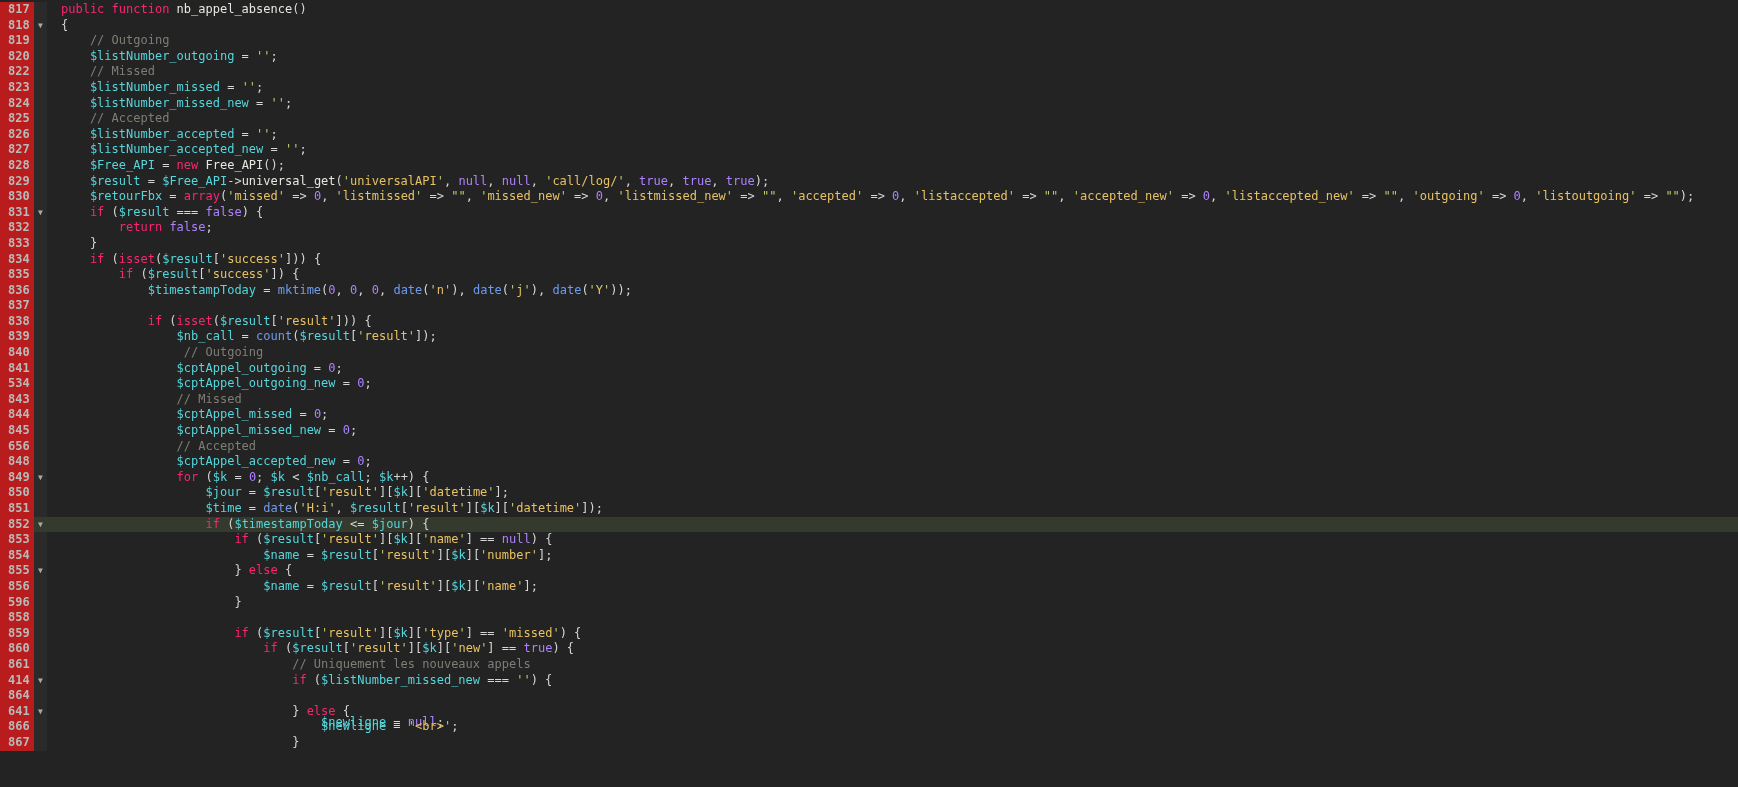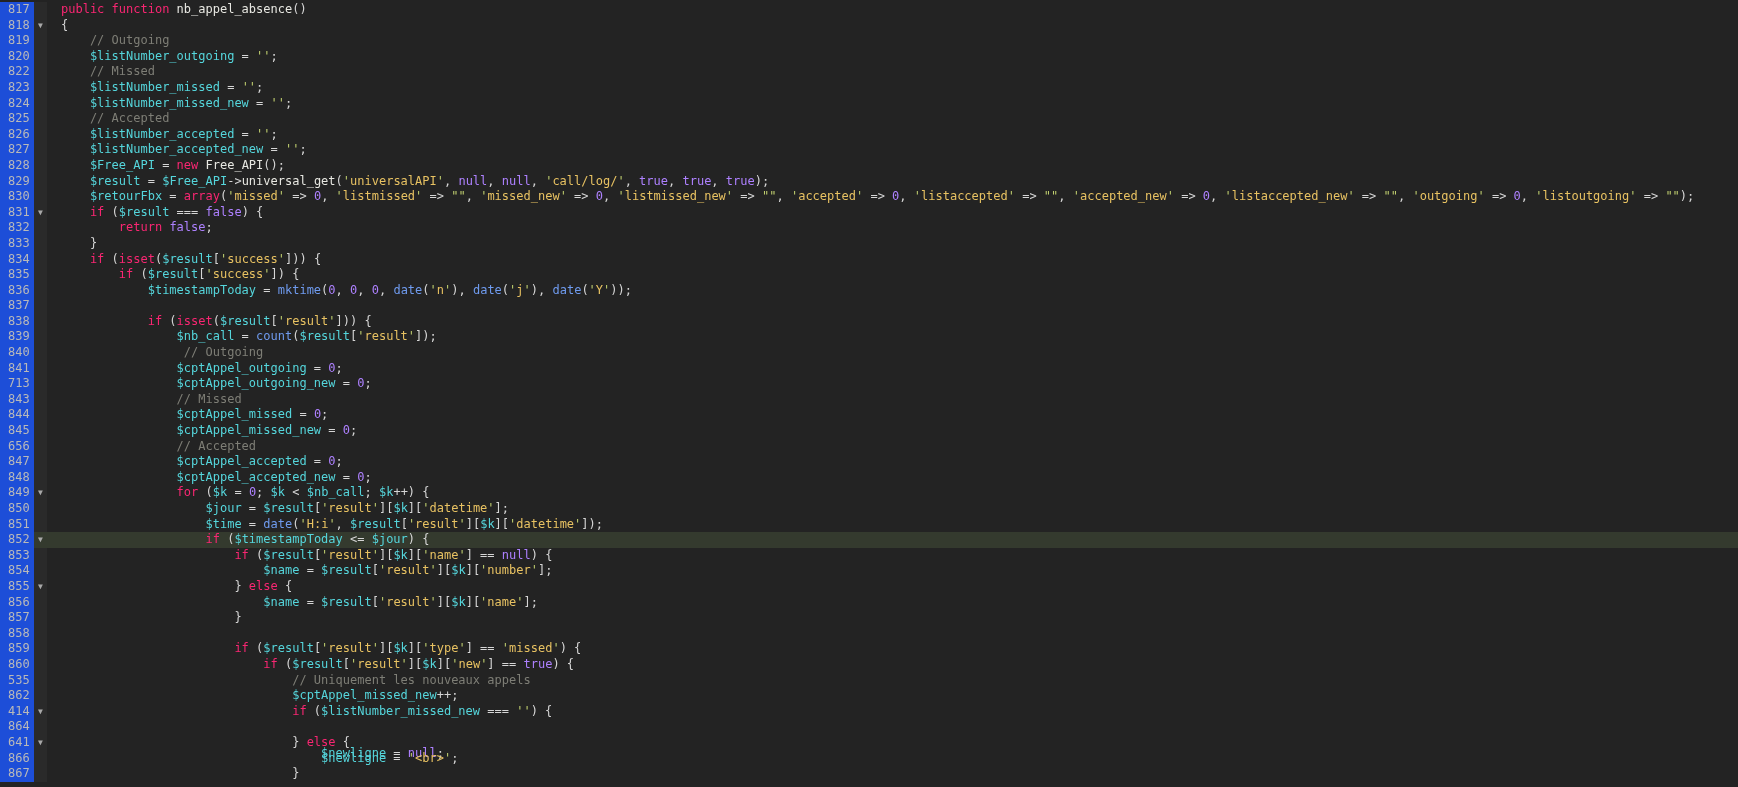--- a/index.html
+++ b/index.html
@@ -6,22 +6,22 @@
   body{
     width:1738px;height:787px;overflow:hidden;
     background:#232323;
     font-family:"DejaVu Sans Mono", monospace;
     font-size:12px;
   }
   #editor{padding-top:2px;}
   .row{display:flex;height:15.6px;line-height:15.6px;white-space:pre;}
   .num{
     flex:0 0 34px;box-sizing:border-box;padding-left:8px;
-    background:#1d4ed8;color:#b9b9b9;
-    -webkit-user-select:none;user-select:none;
+    background:#b91c1c;color:#b9b9b9;
+    -webkit-user-select:none;user-select:none;font-weight:bold;
   }
   .fold{
     flex:0 0 13px;box-sizing:border-box;
     background:#2a2a2a;color:#a9a9a9;
     font-size:8px;text-align:center;line-height:15.6px;
     -webkit-user-select:none;user-select:none;
   }
   .code{flex:1;box-sizing:border-box;}
   .row.hl .code,.row.hl .fold{background:#343a2e;}
   .tk-kw{color:#f92672;}
@@ -56,39 +56,37 @@
     <div class="row"><span class="num">832</span><span class="fold"></span><span class="code" style="padding-left: 71.8px;"><span class="tk-kw">return</span><span class="tk-const"> false</span><span class="tk-pun">;</span></span></div>
     <div class="row"><span class="num">833</span><span class="fold"></span><span class="code" style="padding-left: 42.9px;"><span class="tk-pun">}</span></span></div>
     <div class="row"><span class="num">834</span><span class="fold"></span><span class="code" style="padding-left: 42.9px;"><span class="tk-kw">if</span><span class="tk-pun"> (</span><span class="tk-kw">isset</span><span class="tk-pun">(</span><span class="tk-var">$result</span><span class="tk-pun">[</span><span class="q">'</span><span class="sc">success</span><span class="q">'</span><span class="tk-pun">])) {</span></span></div>
     <div class="row"><span class="num">835</span><span class="fold"></span><span class="code" style="padding-left: 71.8px;"><span class="tk-kw">if</span><span class="tk-pun"> (</span><span class="tk-var">$result</span><span class="tk-pun">[</span><span class="q">'</span><span class="sc">success</span><span class="q">'</span><span class="tk-pun">]) {</span></span></div>
     <div class="row"><span class="num">836</span><span class="fold"></span><span class="code" style="padding-left: 100.7px;"><span class="tk-var">$timestampToday</span><span class="tk-pun"> = </span><span class="tk-fn">mktime</span><span class="tk-pun">(</span><span class="tk-num">0</span><span class="tk-pun">, </span><span class="tk-num">0</span><span class="tk-pun">, </span><span class="tk-num">0</span><span class="tk-pun">, </span><span class="tk-fn">date</span><span class="tk-pun">(</span><span class="q">'</span><span class="sc">n</span><span class="q">'</span><span class="tk-pun">), </span><span class="tk-fn">date</span><span class="tk-pun">(</span><span class="q">'</span><span class="sc">j</span><span class="q">'</span><span class="tk-pun">), </span><span class="tk-fn">date</span><span class="tk-pun">(</span><span class="q">'</span><span class="sc">Y</span><span class="q">'</span><span class="tk-pun">));</span></span></div>
     <div class="row"><span class="num">837</span><span class="fold"></span><span class="code" style="padding-left: 14px;"></span></div>
     <div class="row"><span class="num">838</span><span class="fold"></span><span class="code" style="padding-left: 100.7px;"><span class="tk-kw">if</span><span class="tk-pun"> (</span><span class="tk-kw">isset</span><span class="tk-pun">(</span><span class="tk-var">$result</span><span class="tk-pun">[</span><span class="q">'</span><span class="sc">result</span><span class="q">'</span><span class="tk-pun">])) {</span></span></div>
     <div class="row"><span class="num">839</span><span class="fold"></span><span class="code" style="padding-left: 129.6px;"><span class="tk-var">$nb_call</span><span class="tk-pun"> = </span><span class="tk-fn">count</span><span class="tk-pun">(</span><span class="tk-var">$result</span><span class="tk-pun">[</span><span class="q">'</span><span class="sc">result</span><span class="q">'</span><span class="tk-pun">]);</span></span></div>
     <div class="row"><span class="num">840</span><span class="fold"></span><span class="code" style="padding-left: 129.6px;"><span class="tk-cm"> // Outgoing</span></span></div>
     <div class="row"><span class="num">841</span><span class="fold"></span><span class="code" style="padding-left: 129.6px;"><span class="tk-var">$cptAppel_outgoing</span><span class="tk-pun"> = </span><span class="tk-num">0</span><span class="tk-pun">;</span></span></div>
-    <div class="row"><span class="num">713</span><span class="fold"></span><span class="code" style="padding-left: 129.6px;"><span class="tk-var">$cptAppel_outgoing_new</span><span class="tk-pun"> = </span><span class="tk-num">0</span><span class="tk-pun">;</span></span></div>
+    <div class="row"><span class="num">534</span><span class="fold"></span><span class="code" style="padding-left: 129.6px;"><span class="tk-var">$cptAppel_outgoing_new</span><span class="tk-pun"> = </span><span class="tk-num">0</span><span class="tk-pun">;</span></span></div>
     <div class="row"><span class="num">843</span><span class="fold"></span><span class="code" style="padding-left: 129.6px;"><span class="tk-cm">// Missed</span></span></div>
     <div class="row"><span class="num">844</span><span class="fold"></span><span class="code" style="padding-left: 129.6px;"><span class="tk-var">$cptAppel_missed</span><span class="tk-pun"> = </span><span class="tk-num">0</span><span class="tk-pun">;</span></span></div>
     <div class="row"><span class="num">845</span><span class="fold"></span><span class="code" style="padding-left: 129.6px;"><span class="tk-var">$cptAppel_missed_new</span><span class="tk-pun"> = </span><span class="tk-num">0</span><span class="tk-pun">;</span></span></div>
     <div class="row"><span class="num">656</span><span class="fold"></span><span class="code" style="padding-left: 129.6px;"><span class="tk-cm">// Accepted</span></span></div>
-    <div class="row"><span class="num">847</span><span class="fold"></span><span class="code" style="padding-left: 129.6px;"><span class="tk-var">$cptAppel_accepted</span><span class="tk-pun"> = </span><span class="tk-num">0</span><span class="tk-pun">;</span></span></div>
     <div class="row"><span class="num">848</span><span class="fold"></span><span class="code" style="padding-left: 129.6px;"><span class="tk-var">$cptAppel_accepted_new</span><span class="tk-pun"> = </span><span class="tk-num">0</span><span class="tk-pun">;</span></span></div>
     <div class="row"><span class="num">849</span><span class="fold">▼</span><span class="code" style="padding-left: 129.6px;"><span class="tk-kw">for</span><span class="tk-pun"> (</span><span class="tk-var">$k</span><span class="tk-pun"> = </span><span class="tk-num">0</span><span class="tk-pun">; </span><span class="tk-var">$k</span><span class="tk-pun"> &lt; </span><span class="tk-var">$nb_call</span><span class="tk-pun">; </span><span class="tk-var">$k</span><span class="tk-pun">++) {</span></span></div>
     <div class="row"><span class="num">850</span><span class="fold"></span><span class="code" style="padding-left: 158.5px;"><span class="tk-var">$jour</span><span class="tk-pun"> = </span><span class="tk-var">$result</span><span class="tk-pun">[</span><span class="q">'</span><span class="sc">result</span><span class="q">'</span><span class="tk-pun">][</span><span class="tk-var">$k</span><span class="tk-pun">][</span><span class="q">'</span><span class="sc">datetime</span><span class="q">'</span><span class="tk-pun">];</span></span></div>
     <div class="row"><span class="num">851</span><span class="fold"></span><span class="code" style="padding-left: 158.5px;"><span class="tk-var">$time</span><span class="tk-pun"> = </span><span class="tk-fn">date</span><span class="tk-pun">(</span><span class="q">'</span><span class="sc">H:i</span><span class="q">'</span><span class="tk-pun">, </span><span class="tk-var">$result</span><span class="tk-pun">[</span><span class="q">'</span><span class="sc">result</span><span class="q">'</span><span class="tk-pun">][</span><span class="tk-var">$k</span><span class="tk-pun">][</span><span class="q">'</span><span class="sc">datetime</span><span class="q">'</span><span class="tk-pun">]);</span></span></div>
     <div class="row hl"><span class="num">852</span><span class="fold">▼</span><span class="code" style="padding-left: 158.5px;"><span class="tk-kw">if</span><span class="tk-pun"> (</span><span class="tk-var">$timestampToday</span><span class="tk-pun"> &lt;= </span><span class="tk-var">$jour</span><span class="tk-pun">) {</span></span></div>
     <div class="row"><span class="num">853</span><span class="fold"></span><span class="code" style="padding-left: 187.4px;"><span class="tk-kw">if</span><span class="tk-pun"> (</span><span class="tk-var">$result</span><span class="tk-pun">[</span><span class="q">'</span><span class="sc">result</span><span class="q">'</span><span class="tk-pun">][</span><span class="tk-var">$k</span><span class="tk-pun">][</span><span class="q">'</span><span class="sc">name</span><span class="q">'</span><span class="tk-pun">] == </span><span class="tk-const">null</span><span class="tk-pun">) {</span></span></div>
     <div class="row"><span class="num">854</span><span class="fold"></span><span class="code" style="padding-left: 216.3px;"><span class="tk-var">$name</span><span class="tk-pun"> = </span><span class="tk-var">$result</span><span class="tk-pun">[</span><span class="q">'</span><span class="sc">result</span><span class="q">'</span><span class="tk-pun">][</span><span class="tk-var">$k</span><span class="tk-pun">][</span><span class="q">'</span><span class="sc">number</span><span class="q">'</span><span class="tk-pun">];</span></span></div>
     <div class="row"><span class="num">855</span><span class="fold">▼</span><span class="code" style="padding-left: 187.4px;"><span class="tk-pun">} </span><span class="tk-kw">else</span><span class="tk-pun"> {</span></span></div>
     <div class="row"><span class="num">856</span><span class="fold"></span><span class="code" style="padding-left: 216.3px;"><span class="tk-var">$name</span><span class="tk-pun"> = </span><span class="tk-var">$result</span><span class="tk-pun">[</span><span class="q">'</span><span class="sc">result</span><span class="q">'</span><span class="tk-pun">][</span><span class="tk-var">$k</span><span class="tk-pun">][</span><span class="q">'</span><span class="sc">name</span><span class="q">'</span><span class="tk-pun">];</span></span></div>
-    <div class="row"><span class="num">857</span><span class="fold"></span><span class="code" style="padding-left: 187.4px;"><span class="tk-pun">}</span></span></div>
+    <div class="row"><span class="num">596</span><span class="fold"></span><span class="code" style="padding-left: 187.4px;"><span class="tk-pun">}</span></span></div>
     <div class="row"><span class="num">858</span><span class="fold"></span><span class="code" style="padding-left: 14px;"></span></div>
     <div class="row"><span class="num">859</span><span class="fold"></span><span class="code" style="padding-left: 187.4px;"><span class="tk-kw">if</span><span class="tk-pun"> (</span><span class="tk-var">$result</span><span class="tk-pun">[</span><span class="q">'</span><span class="sc">result</span><span class="q">'</span><span class="tk-pun">][</span><span class="tk-var">$k</span><span class="tk-pun">][</span><span class="q">'</span><span class="sc">type</span><span class="q">'</span><span class="tk-pun">] == </span><span class="q">'</span><span class="sc">missed</span><span class="q">'</span><span class="tk-pun">) {</span></span></div>
     <div class="row"><span class="num">860</span><span class="fold"></span><span class="code" style="padding-left: 216.3px;"><span class="tk-kw">if</span><span class="tk-pun"> (</span><span class="tk-var">$result</span><span class="tk-pun">[</span><span class="q">'</span><span class="sc">result</span><span class="q">'</span><span class="tk-pun">][</span><span class="tk-var">$k</span><span class="tk-pun">][</span><span class="q">'</span><span class="sc">new</span><span class="q">'</span><span class="tk-pun">] == </span><span class="tk-const">true</span><span class="tk-pun">) {</span></span></div>
-    <div class="row"><span class="num">535</span><span class="fold"></span><span class="code" style="padding-left: 245.2px;"><span class="tk-cm">// Uniquement les nouveaux appels</span></span></div>
-    <div class="row"><span class="num">862</span><span class="fold"></span><span class="code" style="padding-left: 245.2px;"><span class="tk-var">$cptAppel_missed_new</span><span class="tk-pun">++;</span></span></div>
+    <div class="row"><span class="num">861</span><span class="fold"></span><span class="code" style="padding-left: 245.2px;"><span class="tk-cm">// Uniquement les nouveaux appels</span></span></div>
     <div class="row"><span class="num">414</span><span class="fold">▼</span><span class="code" style="padding-left: 245.2px;"><span class="tk-kw">if</span><span class="tk-pun"> (</span><span class="tk-var">$listNumber_missed_new</span><span class="tk-pun"> === </span><span class="q">'</span><span class="q">'</span><span class="tk-pun">) {</span></span></div>
     <div class="row"><span class="num">864</span><span class="fold"></span><span class="code" style="padding-left: 274.1px; margin-top: 27px;"><span class="tk-var">$newligne</span><span class="tk-pun"> = </span><span class="tk-const">null</span><span class="tk-pun">;</span></span></div>
     <div class="row"><span class="num">641</span><span class="fold">▼</span><span class="code" style="padding-left: 245.2px;"><span class="tk-pun">} </span><span class="tk-kw">else</span><span class="tk-pun"> {</span></span></div>
     <div class="row"><span class="num">866</span><span class="fold"></span><span class="code" style="padding-left: 274.1px;"><span class="tk-var">$newligne</span><span class="tk-pun"> = </span><span class="q">'</span><span class="sc">&lt;br&gt;</span><span class="q">'</span><span class="tk-pun">;</span></span></div>
     <div class="row"><span class="num">867</span><span class="fold"></span><span class="code" style="padding-left: 245.2px;"><span class="tk-pun">}</span></span></div>
   </div>
 
 </body></html>

